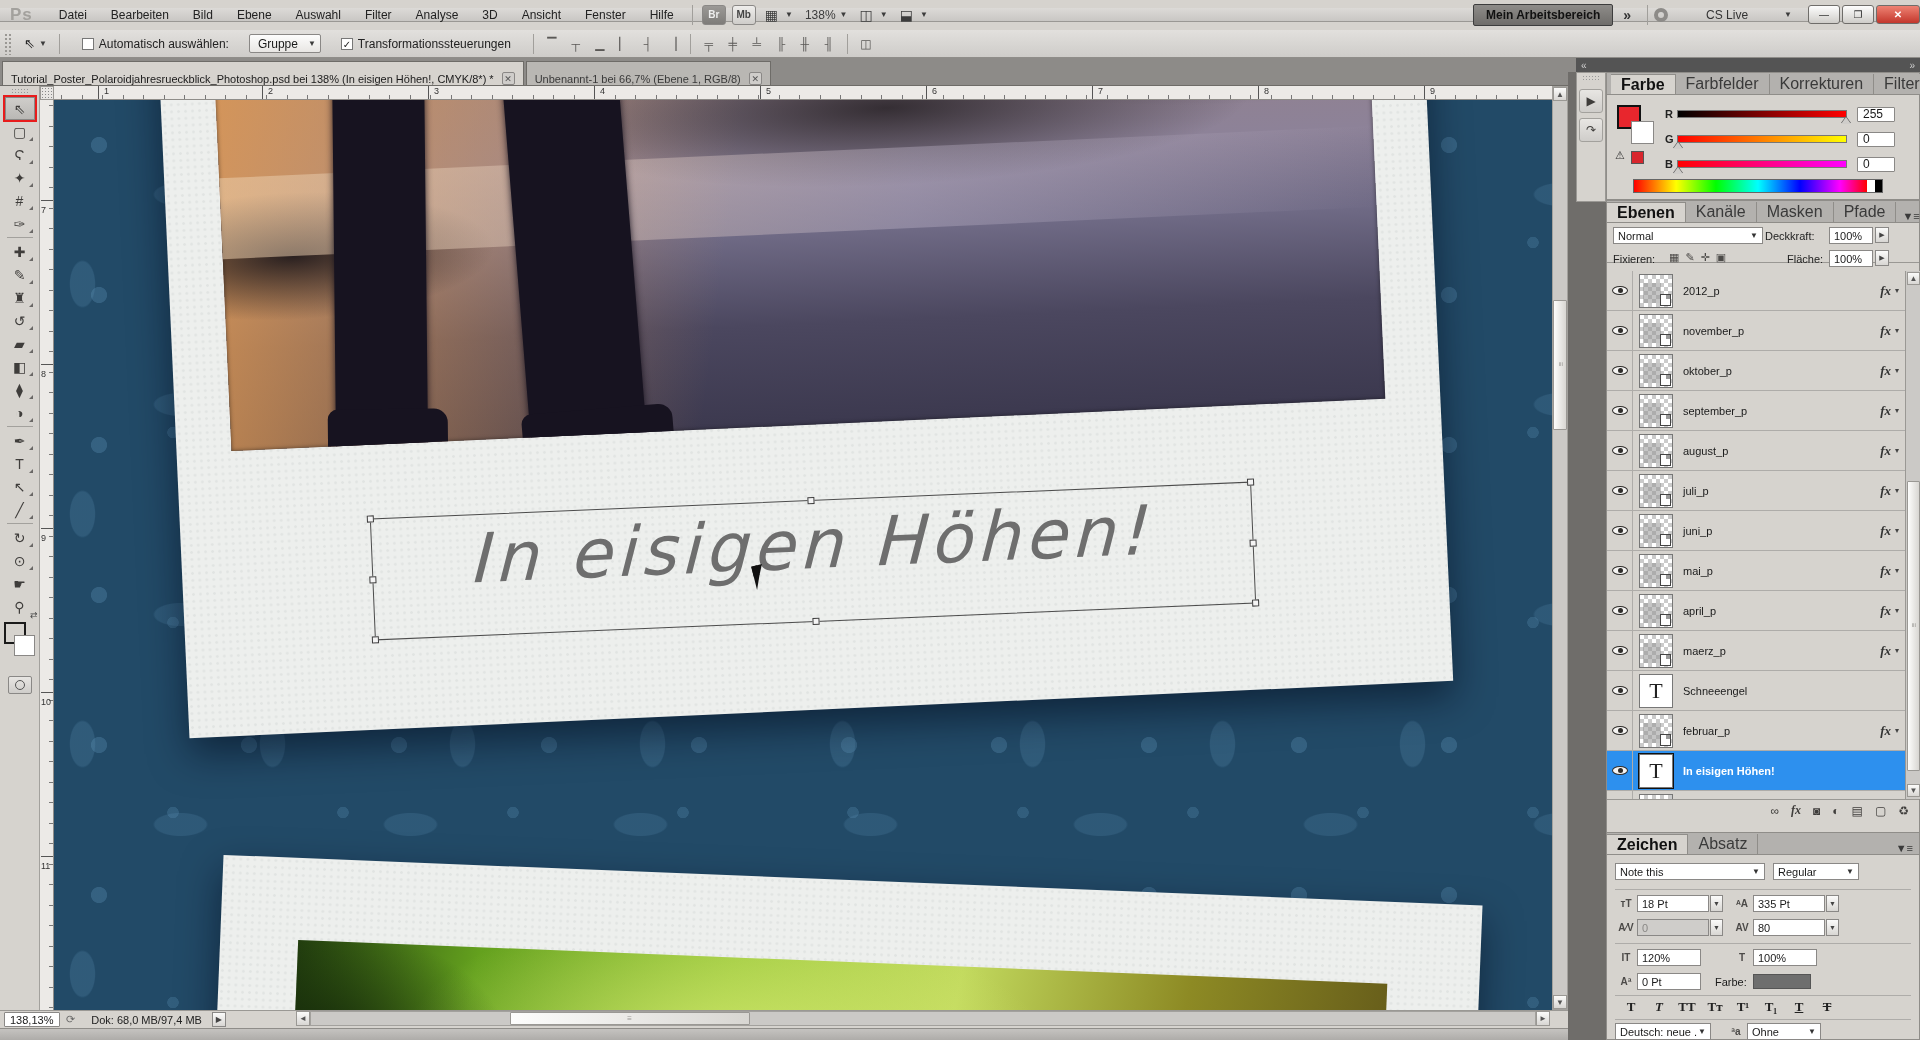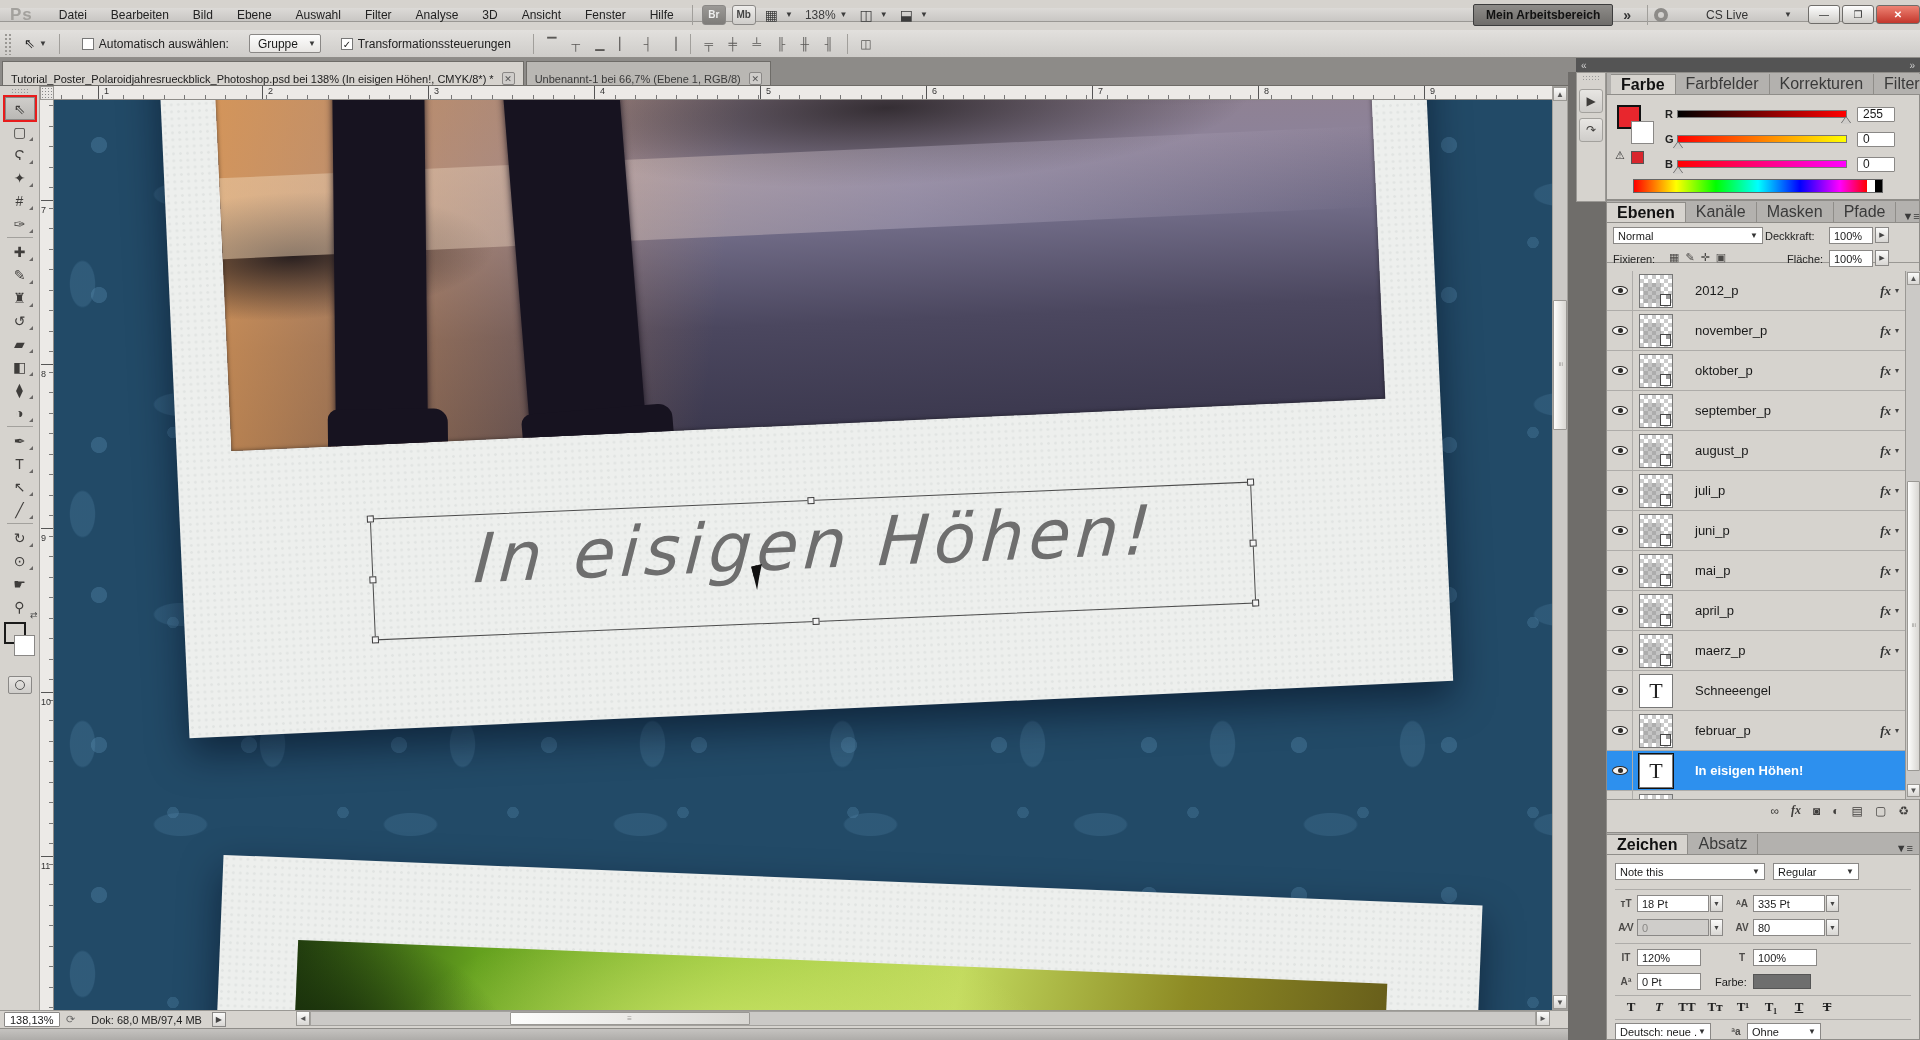--- a/index.html
+++ b/index.html
@@ -230,21 +230,21 @@
   .lthumb.checker { background-image:linear-gradient(45deg,#cbcbcb 25%,transparent 25%,transparent 75%,#cbcbcb 75%),
     linear-gradient(45deg,#cbcbcb 25%,transparent 25%,transparent 75%,#cbcbcb 75%);
     background-size:8px 8px; background-position:0 0,4px 4px; background-color:#fff; }
   .lthumb .blob { position:absolute; left:3px; top:8px; width:18px; height:20px; background:rgba(150,150,150,.55); }
   .sobadge { position:absolute; right:1px; bottom:1px; width:11px; height:12px; background:#fff;
     border:1px solid #444; }
   .sobadge::after { content:""; position:absolute; right:0; top:0; width:4px; height:4px; background:#999; }
   .lthumb.tthumb { display:flex; align-items:center; justify-content:center;
     font-family:"Liberation Serif",serif; font-size:22px; color:#222; }
   .lrow.selected .lthumb { outline:1px solid #111; }
-  .lname { margin-left:22px; font-size:13px; }
+  .lname { margin-left:10px; font-size:11px; }
   .lrow.selected .lname { font-weight:bold; }
   .lfx { margin-left:auto; font-family:"Liberation Serif",serif; font-style:italic; font-weight:bold;
     font-size:13px; color:#333; }
   .lfxa { margin:0 6px 0 4px; font-size:8px; color:#444; }
   #layer-scroll { position:absolute; left:298px; top:70px; width:16px; height:528px; background:#cbc9c6; border-left:1px solid #9a9894; }
   #lsb-up { position:absolute; left:1px; top:1px; width:13px; height:13px; }
   #lsb-down { position:absolute; left:1px; top:513px; width:13px; height:13px; }
   #lsb-thumb { position:absolute; left:1px; top:210px; width:13px; height:290px; writing-mode:vertical-rl; }
   #layer-actions { position:absolute; left:0; top:598px; width:312px; height:22px; border-top:1px solid #9a9894;
     display:flex; align-items:center; justify-content:flex-end; gap:12px; padding-right:10px;

